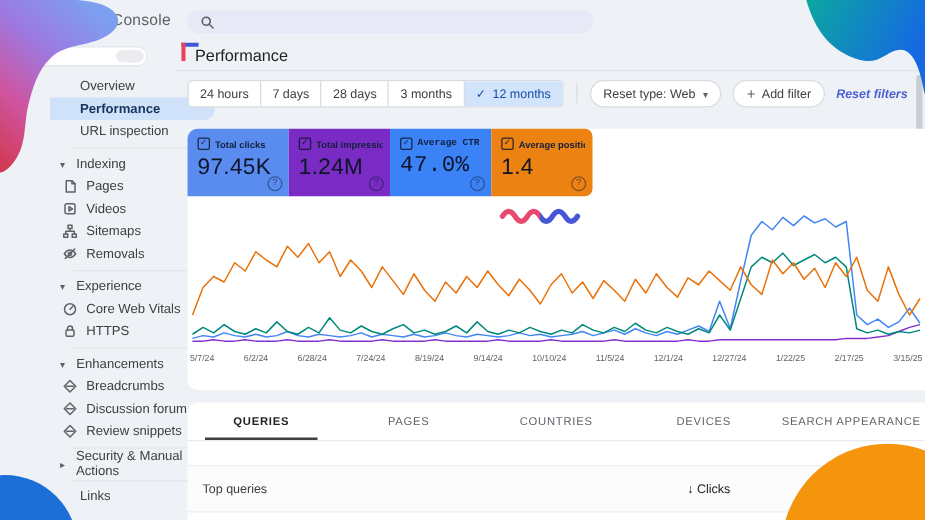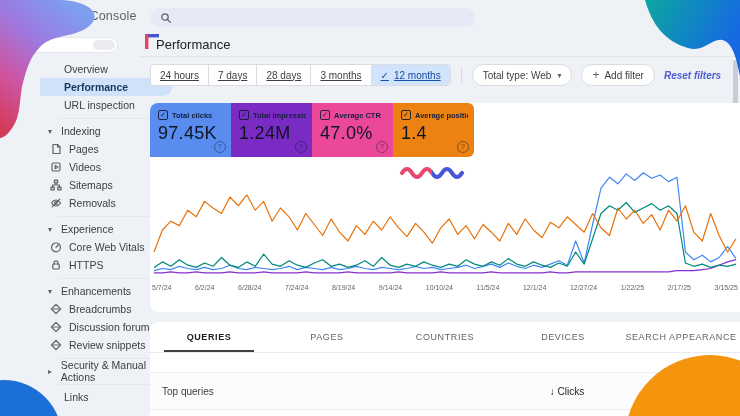--- a/index.html
+++ b/index.html
@@ -22,21 +22,21 @@
   .sb-header{height:18px;display:flex;align-items:center;padding-left:8px;color:#3c4043;cursor:pointer;}
   .sb-header .caret{font-size:8px;color:#5f6368;width:9px;}
   .sb-header .hdr-label{margin-left:4px;}
   .sb-div{height:1px;background:#e3e6ea;margin:4px 18px 3px 18px;}
 
   
   #page-title{position:absolute;left:156px;top:37px;font-size:13px;color:#202124;}
   #corner-deco{position:absolute;left:145px;top:34px;width:14px;height:15px;}
   #filter-row{position:absolute;left:150px;top:64px;height:22px;display:flex;align-items:center;font-size:10px;color:#3c4043;}
   #range-group{display:flex;background:#fff;border:1px solid #dadce0;border-radius:4px;overflow:hidden;height:20px;}
-  .range-btn{padding:0 9px;display:flex;align-items:center;border-right:1px solid #dadce0;cursor:pointer;white-space:nowrap;text-decoration:underline;}
+  .range-btn{padding:0 9px;display:flex;align-items:center;border-right:1px solid #dadce0;cursor:pointer;white-space:nowrap;}
   .range-btn:last-child{border-right:none;}
   .range-btn.selected{background:#d2e3fc;color:#174ea6;}
   .range-btn.selected .chk{margin-right:5px;font-size:10px;}
   #filter-vdiv{width:1px;height:16px;background:#dadce0;margin:0 10px;}
   .pill-btn{height:20px;background:#fff;border:1px solid #dadce0;border-radius:11px;display:flex;align-items:center;padding:0 10px;margin-right:9px;cursor:pointer;white-space:nowrap;}
   .pill-btn .car{margin-left:6px;font-size:8px;color:#5f6368;}
   .pill-btn .plus{margin-right:5px;font-size:12px;color:#5f6368;}
   #reset-filters{color:#4c5fd4;font-weight:bold;cursor:pointer;font-style:italic;}
 
   
@@ -237,21 +237,21 @@
         <div class="range-btn">
           <span>3 months</span>
         </div>
         <div class="range-btn selected">
           <span class="chk">✓</span>
           <span>12 months</span>
         </div>
       </div>
     <div id="filter-vdiv"></div>
     <div class="pill-btn">
-      <span>Total type: Web</span>
+      <span>Reset type: Web</span>
       <span class="car">▾</span>
     </div>
     <div class="pill-btn">
       <span class="plus">+</span>
       <span>Add filter</span>
     </div>
     <div id="reset-filters">Reset filters</div>
   </div>
 
   <div id="chart-panel"></div>
@@ -265,21 +265,21 @@
         <span class="q">?</span>
       </div>
       <div class="card" style="background: rgb(122, 43, 196);">
         <div class="lbl-row">
           <span class="cb">✓</span>
           <span class="lbl">Total impressions</span>
         </div>
         <div class="val">1.24M</div>
         <span class="q">?</span>
       </div>
-      <div class="card" style="background: #ec4899;">
+      <div class="card" style="background: #3b82f6; font-family: Liberation Mono, monospace;">
         <div class="lbl-row">
           <span class="cb">✓</span>
           <span class="lbl">Average CTR</span>
         </div>
         <div class="val">47.0%</div>
         <span class="q">?</span>
       </div>
       <div class="card" style="background: rgb(236, 130, 17);">
         <div class="lbl-row">
           <span class="cb">✓</span>

